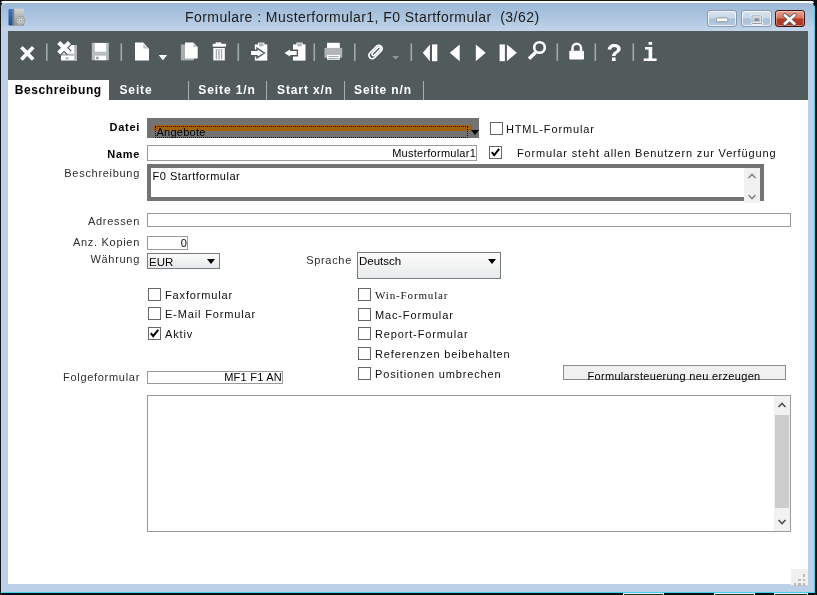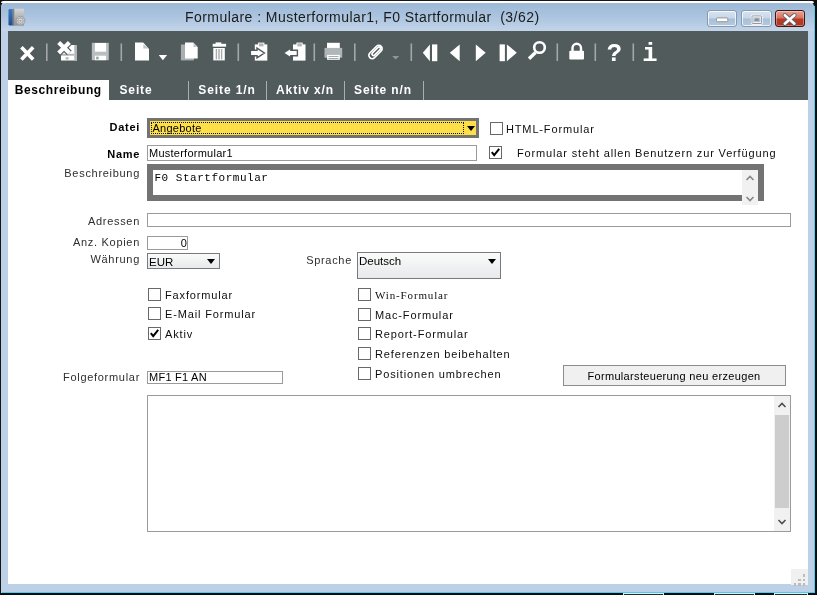--- a/index.html
+++ b/index.html
@@ -20,21 +20,21 @@
 
 .appicon { position:absolute; left:8px; top:8px; width:19px; height:19px; }
 
 .strip { position:absolute; left:8px; top:31px; width:800px; height:69px; background:#515b5c; }
 .tab { position:absolute; font-size:12px; font-weight:bold; text-align:center; letter-spacing:0.88px; }
 .tabsep { position:absolute; width:1px; top:81px; height:19px; background:#a9aeb0; }
 
 .content { position:absolute; left:8px; top:100px; width:800px; height:484px; background:#ffffff; }
 .lbl { position:absolute; left:0; width:140px; text-align:right; font-size:11px; color:#2e2e2e; line-height:13px; letter-spacing:0.7px; }
 .lbl b { color:#000; }
-.field { position:absolute; background:#fff; border:1px solid #9b9b9b; font-size:11px; color:#000; line-height:14px; padding-left:1px; white-space:pre; overflow:hidden; letter-spacing:0.25px; }
+.field { position:absolute; background:#fff; border:1px solid #9b9b9b; font-size:11px; color:#000; line-height:14px; padding-left:1px; white-space:pre; overflow:hidden; letter-spacing:0.25px;text-align:right; }
 .cb { position:absolute; width:13px; height:13px; background:#fff; border:1px solid #686868; }
 .cblbl { position:absolute; font-size:11px; color:#0d0d0d; letter-spacing:0.85px; }
 .combo2 { position:absolute; background:linear-gradient(to bottom,#fbfbfb,#e7e9ea); border:1px solid #747c82; font-size:11.5px; color:#000; }
 .combo2 .ct { position:absolute; left:1.5px; top:2px; }
 .arr { position:absolute; width:0; height:0; border-left:4.5px solid transparent; border-right:4.5px solid transparent; border-top:5px solid #000; }
 .btn { position:absolute; background:#f0f0f0; border:1px solid #8c8c8c; font-size:11px; color:#000; text-align:center; letter-spacing:0.33px; }
 .sbtrack { position:absolute; background:#f1f1f1; }
 .grip { position:absolute; left:791px; top:569px; width:17px; height:16px; background:#f0f0f0; }
 .dot { position:absolute; width:2.5px; height:2.5px; background:#b9bcbe; }
 .bwin { position:absolute; top:593.4px; height:2px; background:#2a2a2a; border:1px solid #e8e8e8; border-bottom:none; }
@@ -85,21 +85,21 @@
     </g>
   <g stroke="#ffffff" stroke-width="2.5" stroke-linecap="round">
       <path d="M77.8 5.2 L87.4 13.7 M87.4 5.2 L77.8 13.7"></path>
     </g>
 </svg>
 
 <div class="strip"></div>
 <div class="tab" style="left:8px; top:80px; width:100.5px; height:20px; background:#fff; color:#000; line-height:20px; letter-spacing:0.58px;">Beschreibung</div>
 <div class="tab" style="left:109px; top:81px; width:54px; height:19px; color:#fff; line-height:18px;">Seite 1/1</div>
 <div class="tab" style="left:188px; top:81px; width:78px; height:19px; color:#fff; line-height:18px;">Seite 1/n</div>
-<div class="tab" style="left:266px; top:81px; width:78px; height:19px; color:#fff; line-height:18px;">Aktiv x/n</div>
+<div class="tab" style="left:266px; top:81px; width:78px; height:19px; color:#fff; line-height:18px;">Start x/n</div>
 <div class="tab" style="left:344px; top:81px; width:78px; height:19px; color:#fff; line-height:18px;">Seite n/n</div>
 <div class="tabsep" style="left:187.6px;"></div>
 <div class="tabsep" style="left:265.9px;"></div>
 <div class="tabsep" style="left:344.2px;"></div>
 <div class="tabsep" style="left:422.5px;"></div>
 
 <svg class="abs" style="left:8px; top:31px;" width="800" height="49" viewBox="0 0 800 49">
   <g fill="#ffffff">
 
     <g stroke="#fff" stroke-width="3.6" stroke-linecap="butt">
@@ -196,36 +196,36 @@
 
 <div class="lbl" style="top:121px;"><b>Datei</b></div>
 <div class="lbl" style="top:147.5px;"><b>Name</b></div>
 <div class="lbl" style="top:167px;">Beschreibung</div>
 <div class="lbl" style="top:215px;">Adressen</div>
 <div class="lbl" style="top:236px;">Anz. Kopien</div>
 <div class="lbl" style="top:253px;">Währung</div>
 <div class="lbl" style="left:212px; width:140px; top:253.5px;">Sprache</div>
 <div class="lbl" style="top:371px;">Folgeformular</div>
 
-<div class="abs" style="left:146.5px; top:118px; width:332px; height:20px; background:#fde047; border:3px solid #737373;">
+<div class="abs" style="left:146.5px; top:118px; width:332px; height:20px; background:#a16207; border:7px solid #737373;">
   <div class="abs" style="left:1px; top:1px; width:313px; height:12px; outline:1px dotted #111; outline-offset:-1px; font-size:11px; line-height:12px; padding-left:2px; letter-spacing:0.25px;">Angebote</div>
   <div class="arr" style="left:317px; top:5px;"></div>
 </div>
 
 <div class="cb" style="left:490px; top:122px;"></div>
 <div class="cblbl" style="left:506px; top:123px;">HTML-Formular</div>
 
 <div class="field" style="left:147px; top:145px; width:330px; height:16px;">Musterformular1</div>
 <div class="cb" style="left:489px; top:146px;"></div>
 <svg class="abs" style="left:489px; top:146px;" width="13" height="13" viewBox="0 0 13 13">
     <path d="M2.8 6.2 L5.2 9.2 L10.2 2.8" fill="none" stroke="#000" stroke-width="2"></path>
   </svg>
 <div class="cblbl" style="left:505px; top:147px;padding-left:12px;">Formular steht allen Benutzern zur Verfügung</div>
 
-<div class="abs" style="left:147px; top:163.5px; width:617px; height:37.3px; background:#fff; border:6px solid #737373;font-family:Liberation Mono, monospace;">
+<div class="abs" style="left:147px; top:163.5px; width:617px; height:37.3px; background:#fff; border:4px solid #737373;">
   <div class="abs" style="left:1.5px; top:2.5px; font-size:11px; letter-spacing:0.52px;">F0 Startformular</div>
   <div class="sbtrack" style="right:0; top:0; width:16px; height:35.3px;"></div>
   <svg class="abs" style="right:1px; top:2px;" width="14" height="33" viewBox="0 0 14 33">
     <path d="M3.5 8 L7 4.5 L10.5 8" fill="none" stroke="#868686" stroke-width="1.6"></path>
     <path d="M3.5 25 L7 28.5 L10.5 25" fill="none" stroke="#868686" stroke-width="1.6"></path>
   </svg>
 </div>
 
 <div class="field" style="left:147px; top:212.5px; width:643.5px; height:14.6px;"></div>
 
@@ -257,21 +257,21 @@
 <div class="cblbl" style="left:375px; top:308.8px;">Mac-Formular</div>
 <div class="cb" style="left:358px; top:327.3px;"></div>
 <div class="cblbl" style="left:375px; top:328.3px;">Report-Formular</div>
 <div class="cb" style="left:358px; top:347.3px;"></div>
 <div class="cblbl" style="left:375px; top:348.3px;">Referenzen beibehalten</div>
 <div class="cb" style="left:358px; top:367.2px;"></div>
 <div class="cblbl" style="left:375px; top:368.2px;">Positionen umbrechen</div>
 
 <div class="field" style="left:147px; top:370.5px; width:136px; height:13px; line-height:11.5px;">MF1 F1 AN</div>
 
-<div class="btn" style="left:562.5px; top:364.6px; width:223px; height:21px; line-height:20px;">Formularsteuerung neu erzeugen</div>
+<div class="btn" style="left:562.5px; top:364.6px; width:223px; height:15px; line-height:20px;">Formularsteuerung neu erzeugen</div>
 
 <div class="abs" style="left:147px; top:395px; width:644px; height:137px; background:#fff; border:1px solid #9b9b9b; overflow:hidden;">
   <div class="sbtrack" style="right:0; top:0; width:16px; height:135px;"></div>
   <div class="abs" style="right:1px; top:19px; width:14px; height:93px; background:#cdcdcd;"></div>
   <svg class="abs" style="right:1px; top:2px;" width="14" height="131" viewBox="0 0 14 131">
     <path d="M3.5 9 L7 5.5 L10.5 9" fill="none" stroke="#4e4e4e" stroke-width="1.6"></path>
     <path d="M3.5 122 L7 125.5 L10.5 122" fill="none" stroke="#4e4e4e" stroke-width="1.6"></path>
   </svg>
 </div>
 

